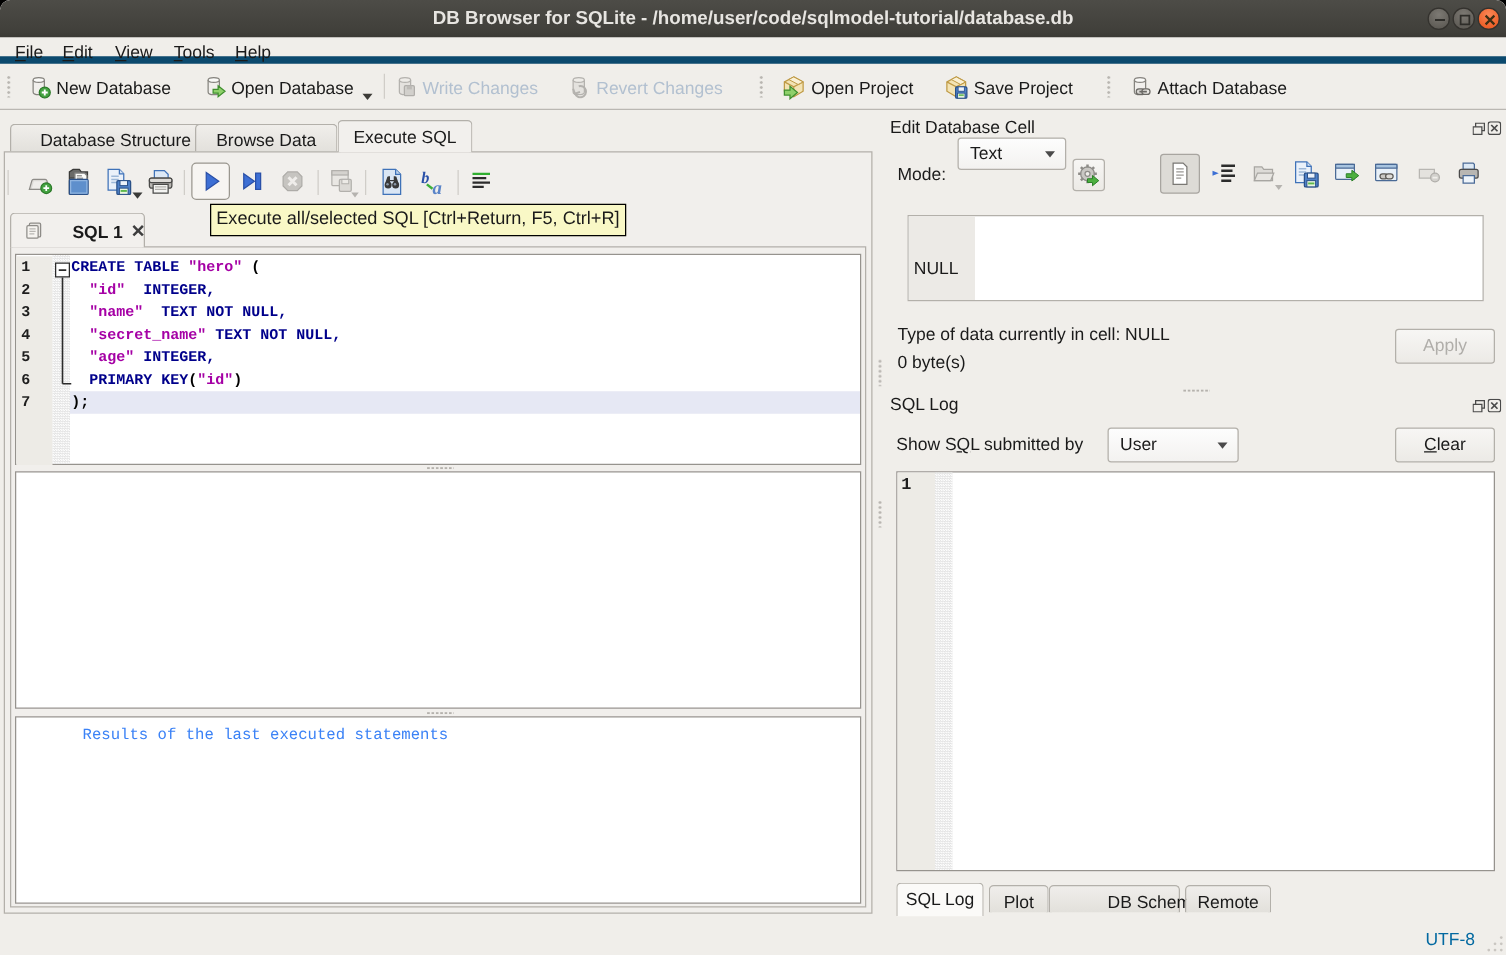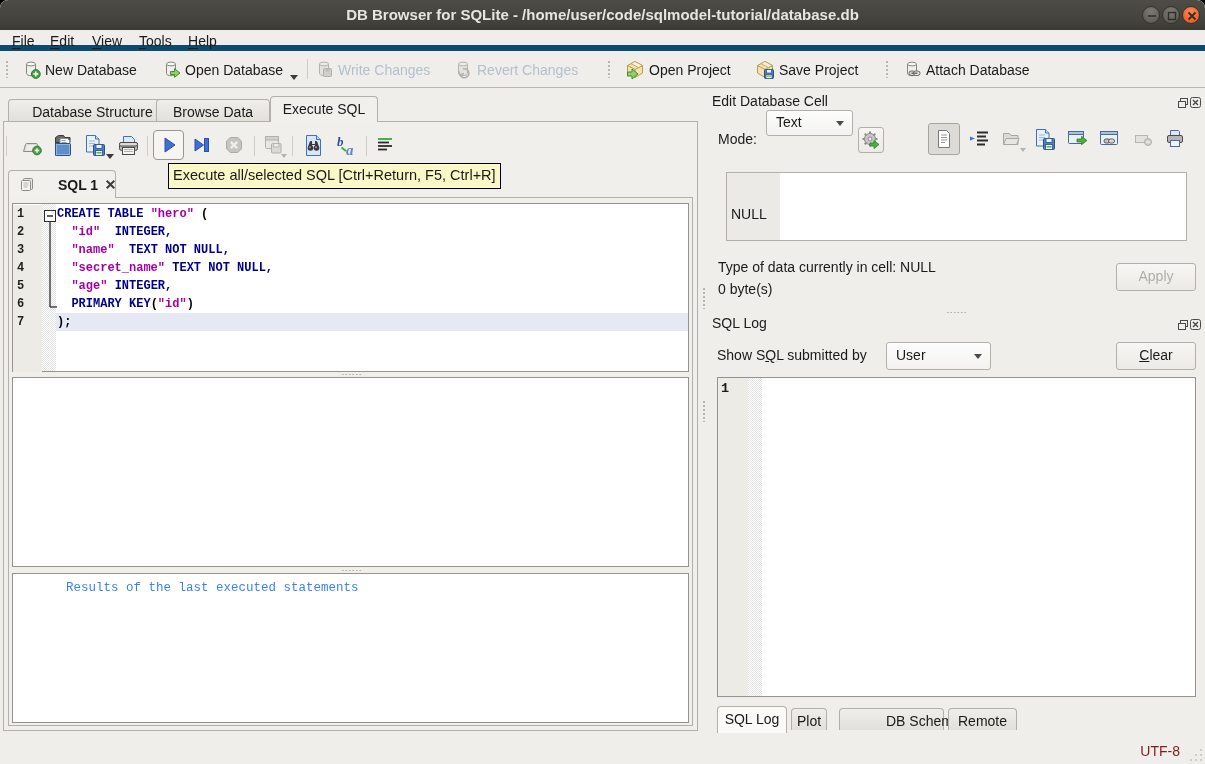--- a/index.html
+++ b/index.html
@@ -53,21 +53,21 @@
 .btn { position:absolute; background:linear-gradient(#f7f6f4,#eceae6); border:1px solid #b3b0aa; border-radius:3px;
   text-align:center; font-size:14px; }
 .combo { position:absolute; background:linear-gradient(#fdfdfd,#f3f2f0); border:1px solid #b3b0aa; border-radius:3px; font-size:14px; }
 .combo .arr { position:absolute; right:8px; top:50%; margin-top:-2px; width:0; height:0;
   border-left:4px solid transparent; border-right:4px solid transparent; border-top:5px solid #4a4a4a; }
 .dots-h { position:absolute; width:22px; height:3px; z-index:8;
   background-image:radial-gradient(circle, #b5b2ad 0.8px, transparent 1px); background-size:3.5px 3px; }
 .icon { position:absolute; }
 
 #status { position:absolute; left:0; top:737px; width:1205px; height:27px; background:#f0eeea; }
-#utf8 { position:absolute; right:25px; top:6px; color:#7f1d1d; font-size:14px; }
+#utf8 { position:absolute; right:25px; top:6px; color:#0369a1; font-size:14px; }
 </style>
 </head>
 <body>
 <div id="win">
 
   <div id="titlebar">
     <div class="title">DB Browser for SQLite - /home/user/code/sqlmodel-tutorial/database.db</div>
     <div class="wbtn" id="btn-min">
         <svg width="14" height="14">
           <line x1="3" y1="7" x2="11" y2="7" stroke="#2e2d29" stroke-width="1.6"></line>
@@ -395,21 +395,21 @@
       <span style="position:absolute; left:9px; top:4px;">User</span>
       <span class="arr"></span>
     </div>
   <div class="btn" style="left:1116px; top:342px; width:80px; height:28px; padding-top:4px;"><u>C</u>lear</div>
 
   <div class="wframe" style="left:717px; top:377px; width:479px; height:320px;">
     <div style="position:absolute; left:0; top:0; bottom:0; width:30px; background:#edebe6; font-family:'Liberation Mono',monospace; font-weight:bold; font-size:13.5px; padding:3px 0 0 3px; color:#1e1e1e;">1</div>
     <div style="position:absolute; left:30px; top:0; bottom:0; width:14px; background:repeating-conic-gradient(#ffffff 0 25%, #e2e2e2 0 50%) 0 0/2px 2px;"></div>
   </div>
 
-  <div class="tab" style="left:791px; top:708px; width:36px; height:22px;">Plot</div>
+  <div class="tab" style="left:791px; top:708px; width:48px; height:22px;">Plot</div>
   <div class="tab" style="left:839px; top:708px; width:105px; height:22px;padding-left:46px;">DB Schema</div>
   <div class="tab" style="left:948px; top:708px; width:69px; height:22px;">Remote</div>
   <div class="tab active" style="left:717px; top:706px; width:70px; height:27px; background:#fbfaf8;">SQL Log</div>
 
   <div style="position:absolute; left:702px; top:287px; width:4px; height:22px;
     background-image:radial-gradient(circle, #b9b6b1 1px, transparent 1.2px); background-size:4px 4px;"></div>
   <div style="position:absolute; left:702px; top:400px; width:4px; height:22px;
     background-image:radial-gradient(circle, #b9b6b1 1px, transparent 1.2px); background-size:4px 4px;"></div>
 
   <div id="status">

